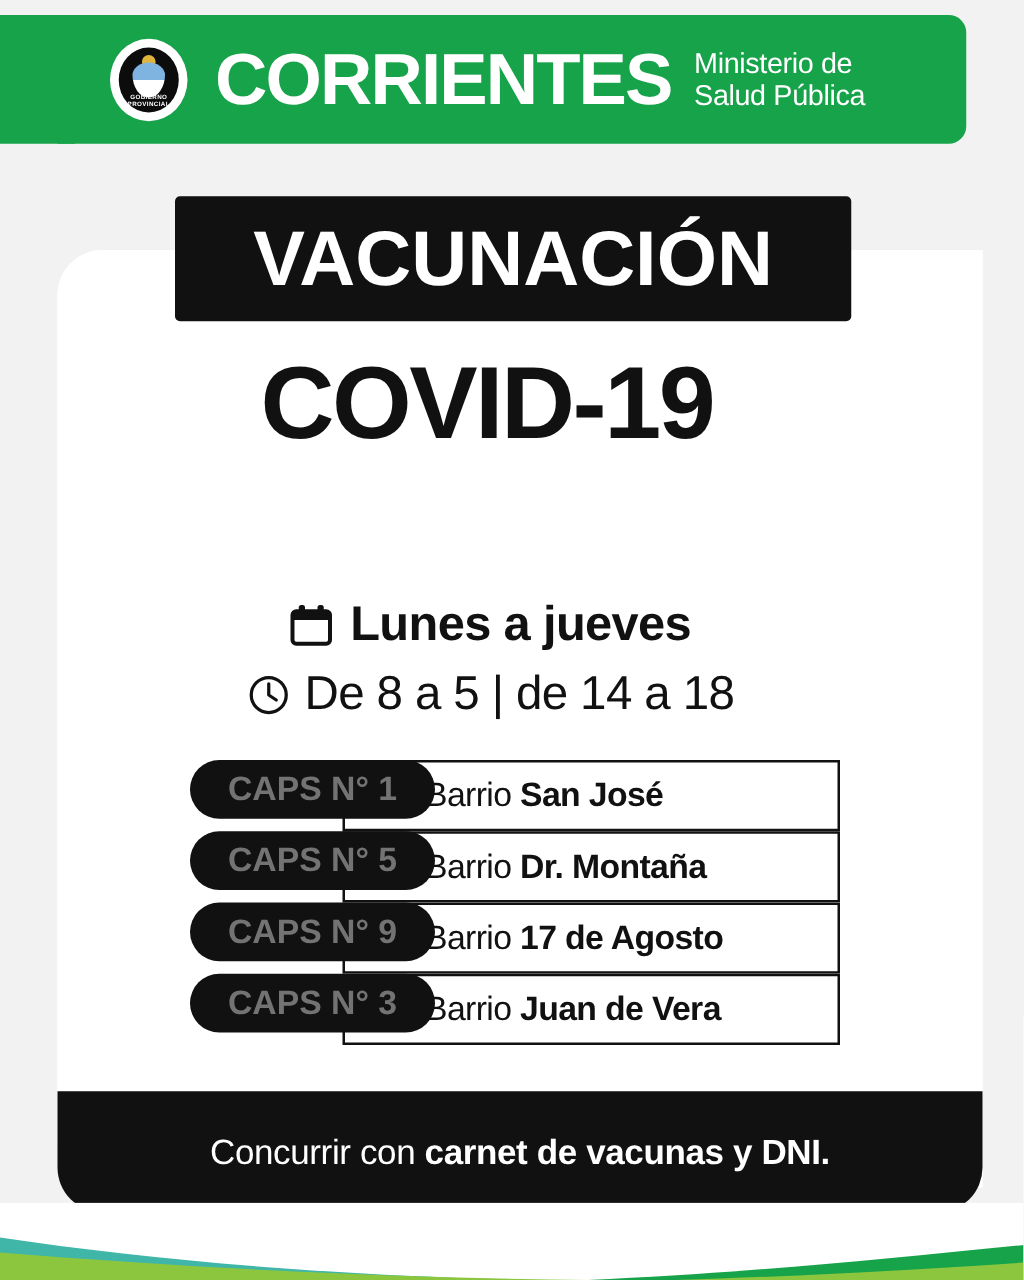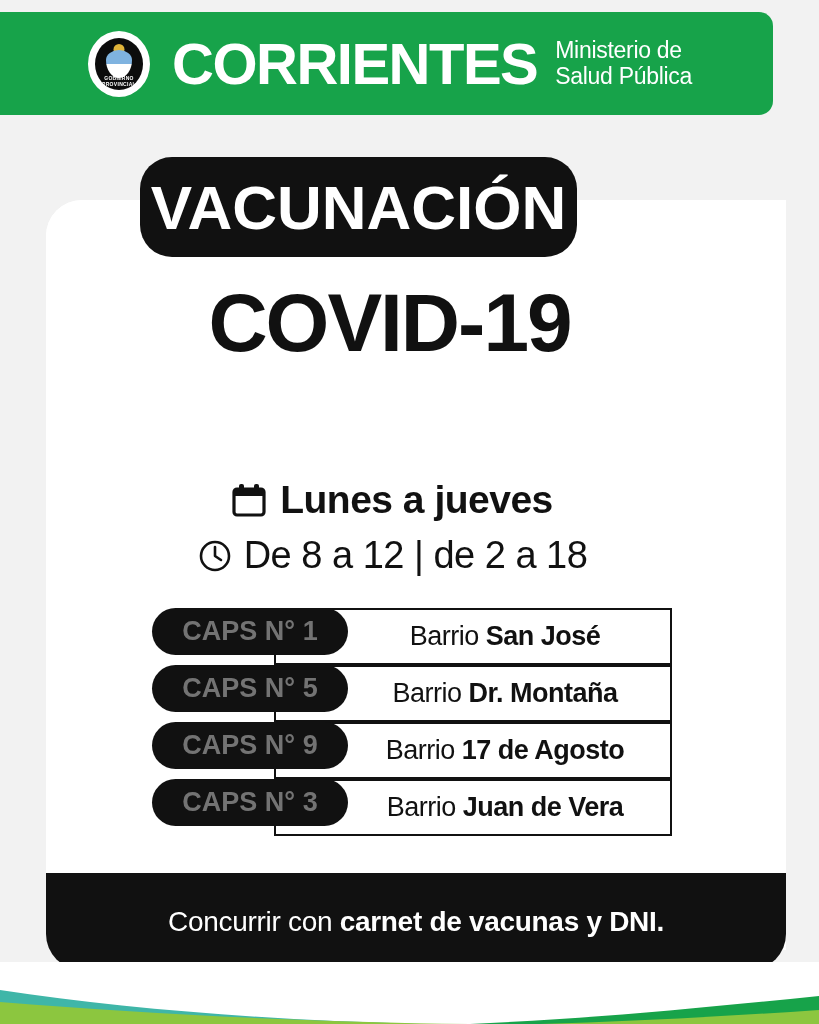--- a/index.html
+++ b/index.html
@@ -172,24 +172,24 @@
     inset: 0;
     border-radius: 36px 0 0 36px;
     background: #ffffff;
   }
 
   
   .banner-vac {
     position: absolute;
     left: 140px;
     top: 157px;
-    width: 437px;
+    width: 541px;
     height: 100px;
     background: #111111;
-    border-radius: 32px;
+    border-radius: 4px;
     display: flex;
     align-items: center;
     justify-content: center;
   }
   .banner-vac .txt {
     color: #ffffff;
     font-size: 62px;
     font-weight: bold;
     letter-spacing: 0px;
     font-family: "Liberation Sans", sans-serif;
@@ -277,21 +277,20 @@
     position: absolute;
     left: 122px;
     top: 0;
     right: 0;
     height: 57px;
     border: 2px solid #111111;
     box-sizing: border-box;
     background: #ffffff;
     display: flex;
     align-items: center;
-    justify-content: center;
   }
   .row .box .label {
     font-size: 27px;
     color: #111111;
     letter-spacing: -0.5px;
     padding-left: 64px;
   }
   .row .box .label b { font-weight: bold; }
   .row .tag {
     position: absolute;
@@ -395,21 +394,21 @@
     <span class="txt">Lunes a jueves</span>
   </div>
 
   <div class="line-hours">
     <span>
       <svg class="icon-clock" viewBox="0 0 34 34" aria-hidden="true">
         <circle cx="17" cy="17" r="14" fill="none" stroke="#111" stroke-width="2.6"></circle>
         <path d="M17 8 L17 17 L23 21" fill="none" stroke="#111" stroke-width="2.6" stroke-linecap="round" stroke-linejoin="round"></path>
       </svg>
     </span>
-    <span class="txt">De 8 a 12 | de 2 a 18</span>
+    <span class="txt">De 8 a 5 | de 14 a 18</span>
   </div>
 
   <div class="rows">
 
     <div class="row">
       <div class="box">
         <span class="label"><span>Barrio </span><b>San José</b></span>
       </div>
       <div class="tag">
         <span class="t">CAPS N° 1</span>

